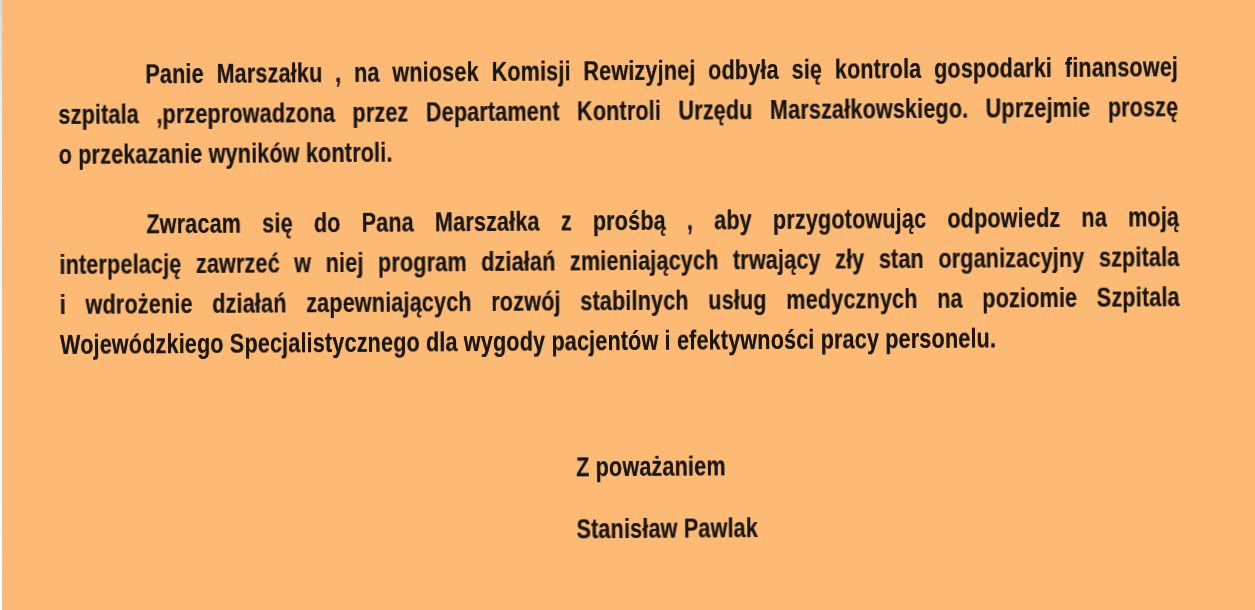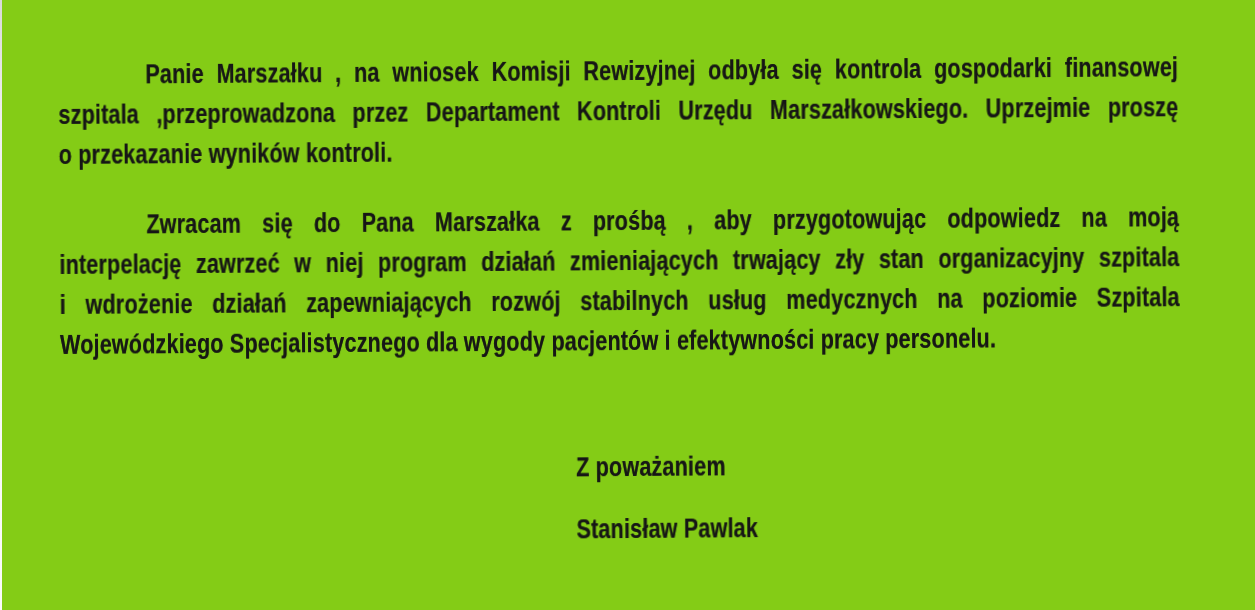--- a/index.html
+++ b/index.html
@@ -4,21 +4,21 @@
 <style>
   html, body {
     margin: 0;
     padding: 0;
     background: #ffffff;
   }
   .page {
     position: relative;
     width: 1255px;
     height: 610px;
-    background: #84cc16;
+    background: #fdba74;
     overflow: hidden;
     font-family: "Liberation Sans", sans-serif;
   }
   .scan-edge {
     position: absolute;
     left: 0;
     top: 0;
     width: 2px;
     height: 610px;
     background: linear-gradient(to bottom, #d9d9d9 0%, #efefef 20%, #f7f7f7 60%, #fbfbfb 100%);

